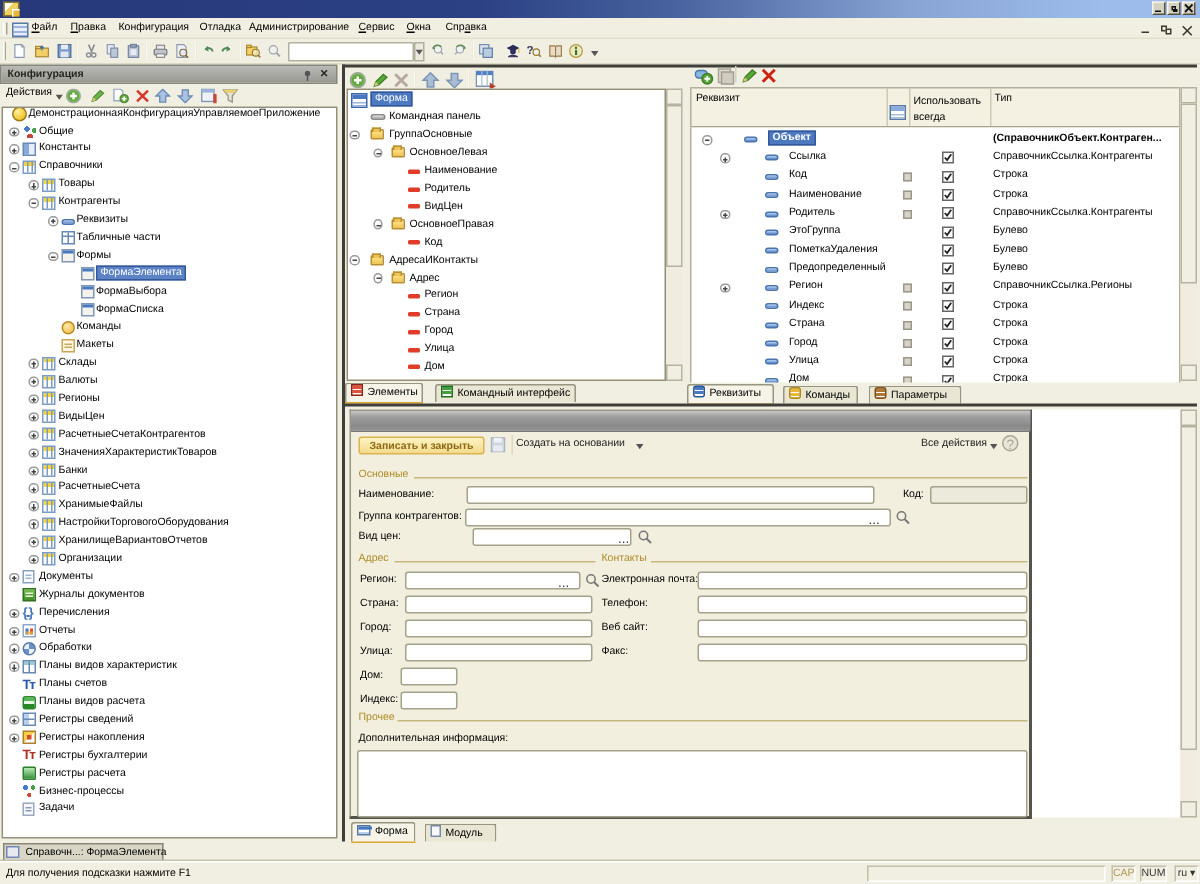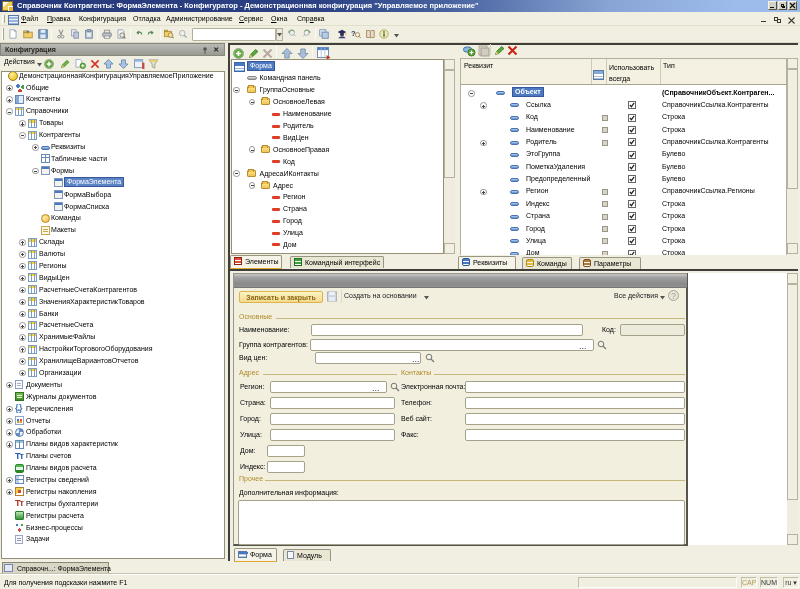--- a/index.html
+++ b/index.html
@@ -112,21 +112,20 @@
 .inp { position:absolute; height:12px; background:#fff; border:1px solid #a5a28b; border-radius:2px; }
 .glbl { position:absolute; color:#b08c28; }
 .gline { position:absolute; height:1px; background:#c8b77c; }
 .flbl { position:absolute; white-space:nowrap; }
 .dots3 { position:absolute; font-size:9px; color:#333; }
 </style></head>
 <body>
 
 <div id="title" class="abs">
     <div id="appico" class="abs"></div>
-<div class="txt">Справочник Контрагенты: ФормаЭлемента - Конфигуратор - Демонстрационная конфигурация "Управляемое приложение"</div>
 <div class="wbtn" style="left:768px;">
       <i style="position:absolute;left:1px;bottom:1px;width:4px;height:1.5px;background:#111;"></i>
     </div>
     <div class="wbtn" style="left:778px;">
       <i style="position:absolute;left:1.5px;top:1.5px;width:3.5px;height:3px;border:1px solid #111;border-top-width:1.5px;"></i>
       <i style="position:absolute;left:3px;top:3.5px;width:3px;height:2.5px;border:1px solid #111;border-top-width:1.5px;background:#d6d2c2;"></i>
     </div>
     <div class="wbtn" style="left:788px;">
       <svg width="7" height="7" viewBox="0 0 7 7" style="position:absolute;left:0;top:0;">
         <path d="M1 1l5 5M6 1L1 6" stroke="#111" stroke-width="1.2"></path>

